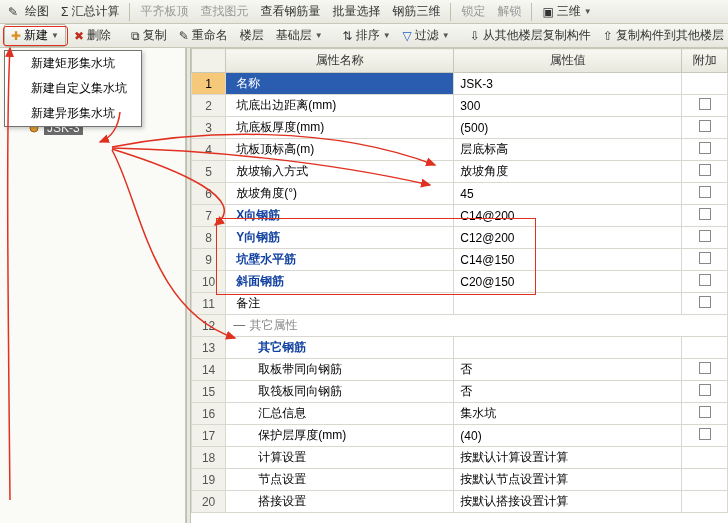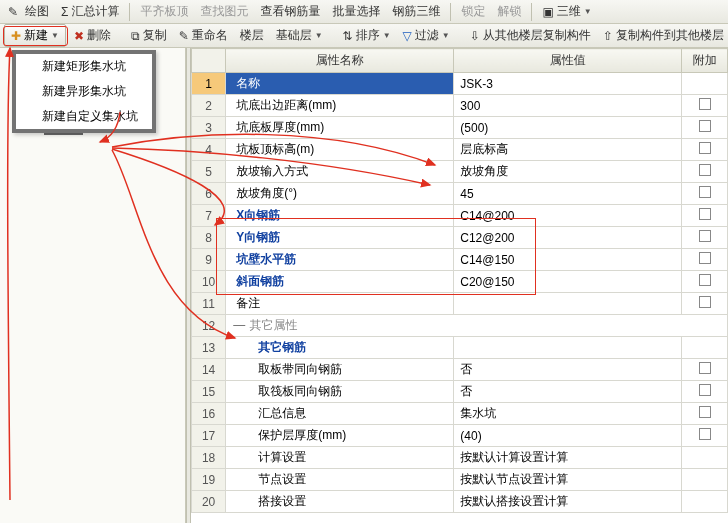--- a/index.html
+++ b/index.html
@@ -10,21 +10,21 @@
 .toolbar .btn { display: flex; align-items: center; gap: 3px; padding: 2px 4px; color: #333; cursor: pointer; }
 .toolbar .btn.disabled { color: #999; }
 .toolbar .sep { width: 1px; height: 18px; background: #c0c0b0; margin: 0 2px; }
 .icon { width: 14px; height: 14px; display: inline-block; }
 .chevdown { font-size: 8px; color: #555; }
 
 
 .toolbar2 .btn-primary { background: linear-gradient(#fefefe, #e6e6de); border: 1px solid #b8b8a8; border-radius: 2px; padding: 2px 6px; display: flex; align-items: center; gap: 3px; }
 
 
-.dropdown { position: absolute; left: 12px; top: 50px; background: #fff; border: 4px solid #737373; box-shadow: 2px 2px 4px rgba(0,0,0,0.2); z-index: 10; }
+.dropdown { position: absolute; left: 4px; top: 50px; background: #fff; border: 1px solid #737373; box-shadow: 2px 2px 4px rgba(0,0,0,0.2); z-index: 10; }
 .dropdown .mitem { padding: 4px 14px 4px 26px; cursor: pointer; white-space: nowrap; }
 
 
 .content { display: flex; height: calc(523px - 48px); }
 .leftpane { width: 186px; border-right: 1px solid #c8c8b8; background: #fafaf6; position: relative; }
 .splitter { width: 5px; background: #e8e8e0; border-left: 1px solid #c0c0b0; border-right: 1px solid #c0c0b0; cursor: col-resize; }
 .rightpane { flex: 1; background: #fff; overflow: hidden; }
 
 
 .tree { padding: 56px 4px 4px 28px; }
@@ -144,22 +144,22 @@
       <span>从其他楼层复制构件</span>
     </span>
   <span class="btn">
       <span>⇧</span>
       <span>复制构件到其他楼层</span>
     </span>
 </div>
 
 <div class="dropdown">
   <div class="mitem">新建矩形集水坑</div>
+  <div class="mitem">新建自定义集水坑</div>
   <div class="mitem">新建异形集水坑</div>
-  <div class="mitem">新建自定义集水坑</div>
 </div>
 
 <div class="content">
   <div class="leftpane">
     <div class="tree">
       <div class="tree-item">
         <svg class="tree-icon" viewBox="0 0 12 12">
             <circle cx="6" cy="6" r="4" fill="#e0a030" stroke="#a06010"></circle>
           </svg>
         <span class="label">JSK-2</span>

